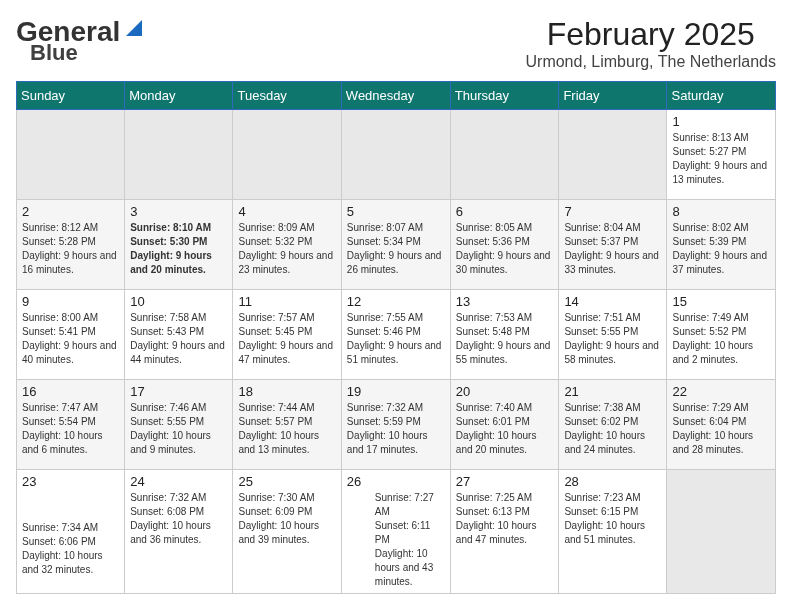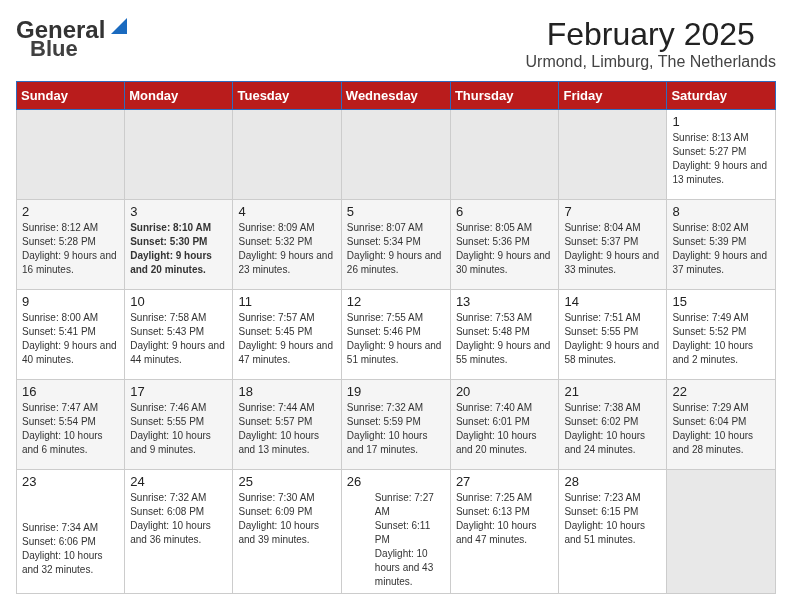--- a/index.html
+++ b/index.html
@@ -32,24 +32,24 @@
     .location-title {
       font-size: 16px;
       color: #444;
     }
     .calendar {
       width: 100%;
       border-collapse: collapse;
       border: 1px solid #ccc;
     }
     .calendar th {
-      background: #b91c1c;
+      background: #0f766e;
       color: #fff;
       font-size: 13px;
-      font-weight: bold;
+      font-weight: normal;
       padding: 6px 4px;
       text-align: left;
       border: 1px solid #2e6bbf;
     }
     .calendar td {
       vertical-align: top;
       border: 1px solid #ccc;
       padding: 4px 5px;
       width: 110px;
       height: 90px;
@@ -75,21 +75,21 @@
     .empty-cell {
       background: #e8e8e8 !important;
     }
   </style>
 </head>
 <body>
 
 <div class="header-section">
   <div class="logo">
     <div style="display:flex; align-items:center;">
-      <span style="font-size:24px; font-weight:bold; color:#333;">General</span>
+      <span style="font-size:28px; font-weight:bold; color:#333;">General</span>
       <svg width="24" height="24" viewBox="0 0 24 24" style="margin-left:2px; margin-top:-8px;">
         <polygon points="4,20 20,4 20,20" fill="#1a6abf"></polygon>
       </svg>
     </div>
     <span style="font-size:22px; font-weight:bold; color:#404040; margin-top:-8px; margin-left:14px;">Blue</span>
   </div>
   <div class="title-section">
     <div class="month-title">February 2025</div>
     <div class="location-title">Urmond, Limburg, The Netherlands</div>
   </div>

